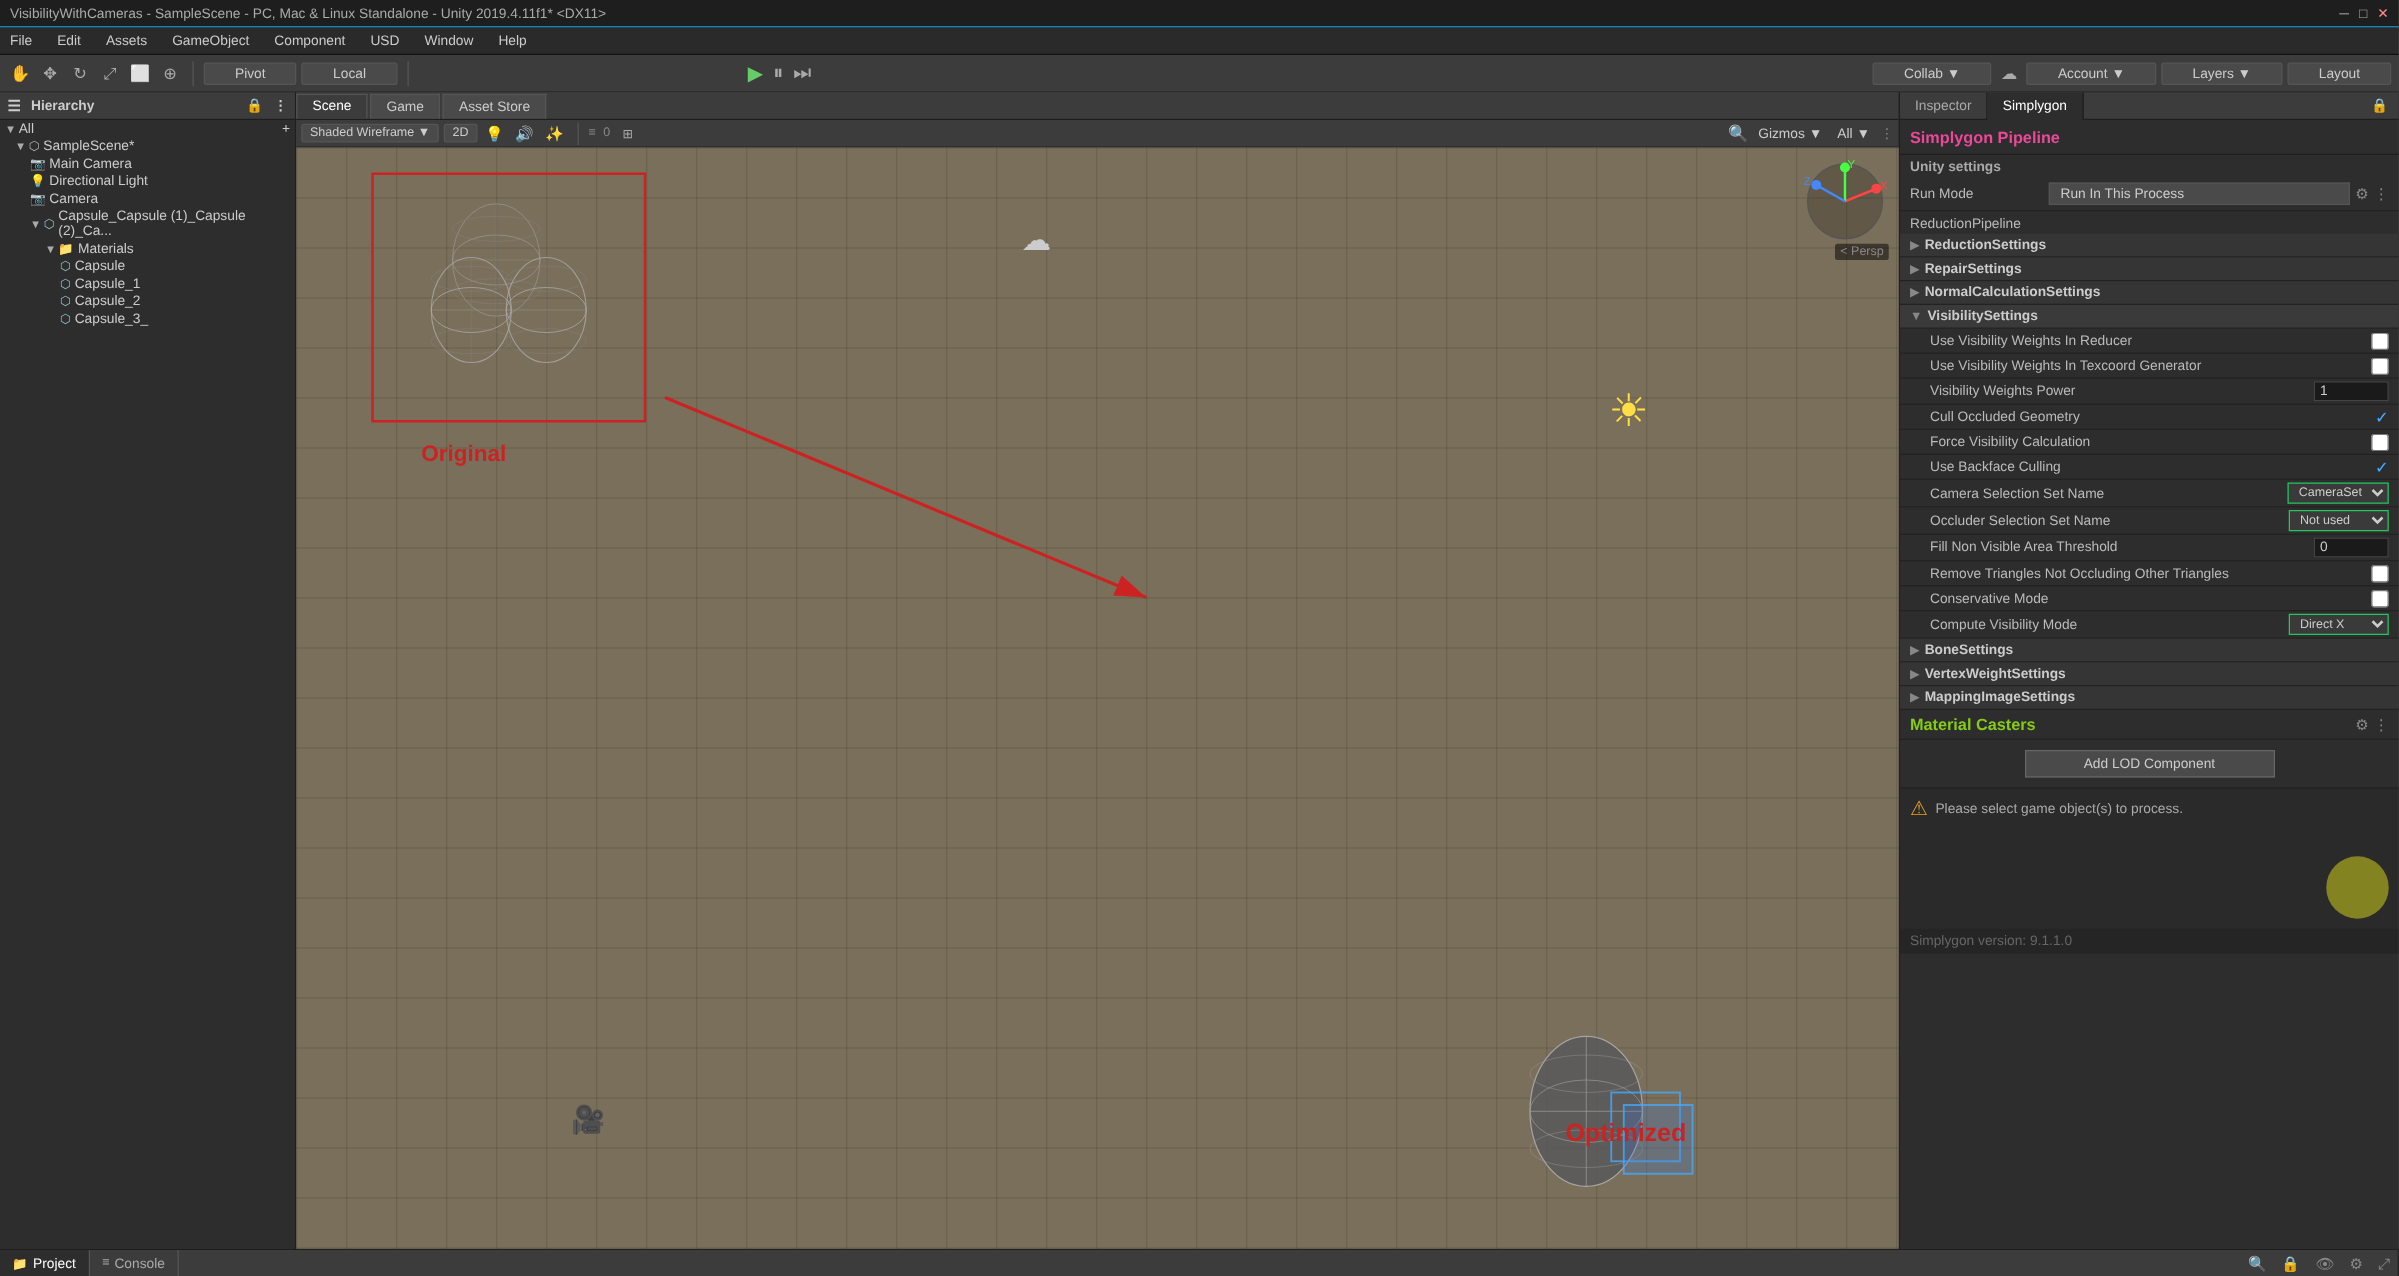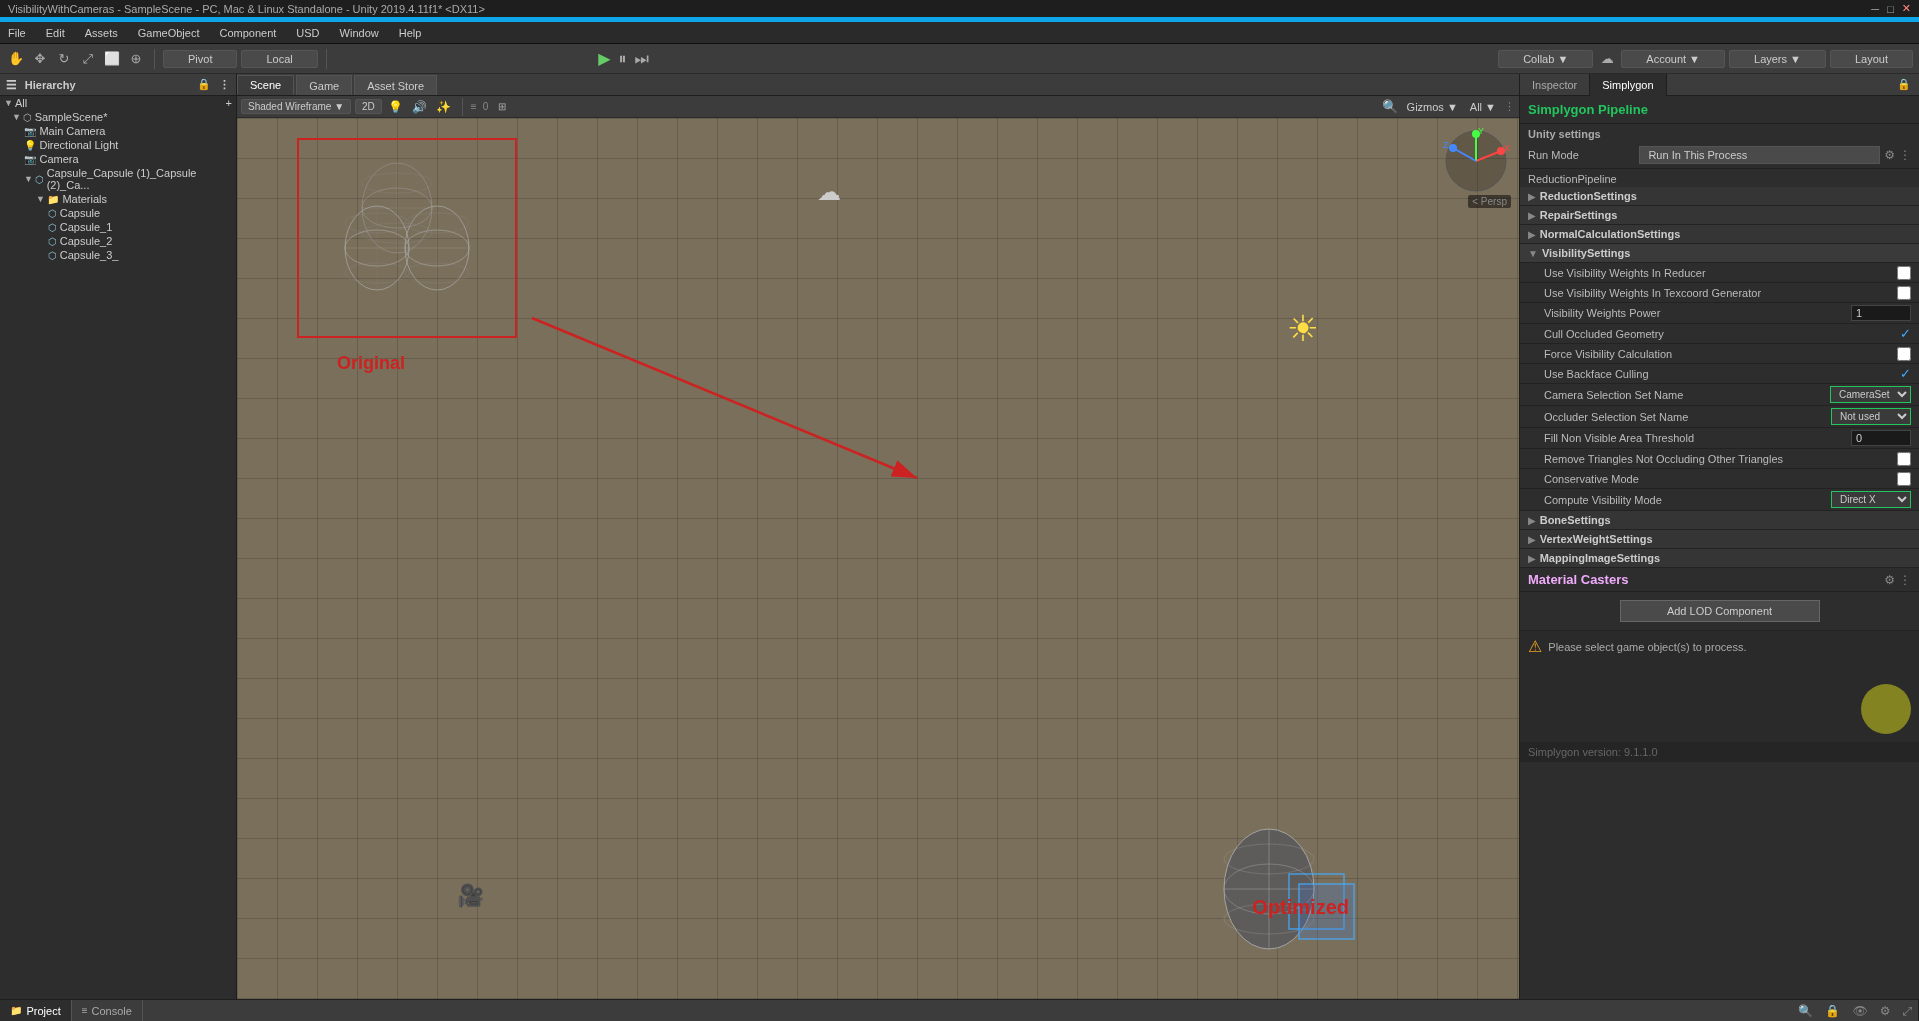--- a/index.html
+++ b/index.html
@@ -7,21 +7,21 @@
 
     
     #title-bar {
       height: 22px;
       background: #1e1e1e;
       display: flex;
       align-items: center;
       padding: 0 8px;
       color: #aaa;
       font-size: 11px;
-      border-bottom: 5px solid #0ea5e9;
+      border-bottom: 1px solid #0ea5e9;
     }
 
     
     #menu-bar {
       height: 22px;
       background: #2a2a2a;
       display: flex;
       align-items: center;
       padding: 0 4px;
       gap: 12px;
@@ -241,21 +241,21 @@
       color: #aaa;
       cursor: pointer;
       border-right: 1px solid #1e1e1e;
     }
     .right-tab.active { background: #2d2d2d; color: #fff; }
     #simplygon-header {
       background: #2d2d2d;
       padding: 6px 8px;
       font-size: 13px;
       font-weight: bold;
-      color: #22c55e;
+      color: #ec4899;
       border-bottom: 1px solid #1e1e1e;
     }
 
     .section-label {
       font-size: 11px;
       color: #aaa;
       padding: 4px 8px 2px 8px;
       font-weight: bold;
     }
     .settings-row {
@@ -328,21 +328,21 @@
       color: #bbb;
       padding: 4px 8px 2px 8px;
     }
 
     .material-casters-row {
       display: flex;
       align-items: center;
       padding: 4px 8px;
       border-bottom: 1px solid #222;
     }
-    .material-casters-label { font-size: 13px; color: #f0abfc; font-weight: bold; flex: 1; }
+    .material-casters-label { font-size: 13px; color: #84cc16; font-weight: bold; flex: 1; }
     .material-casters-icons { display: flex; gap: 4px; }
 
     .add-lod-btn {
       margin: 8px auto;
       display: block;
       background: #4a4a4a;
       border: 1px solid #666;
       color: #ccc;
       padding: 4px 20px;
       font-size: 11px;

